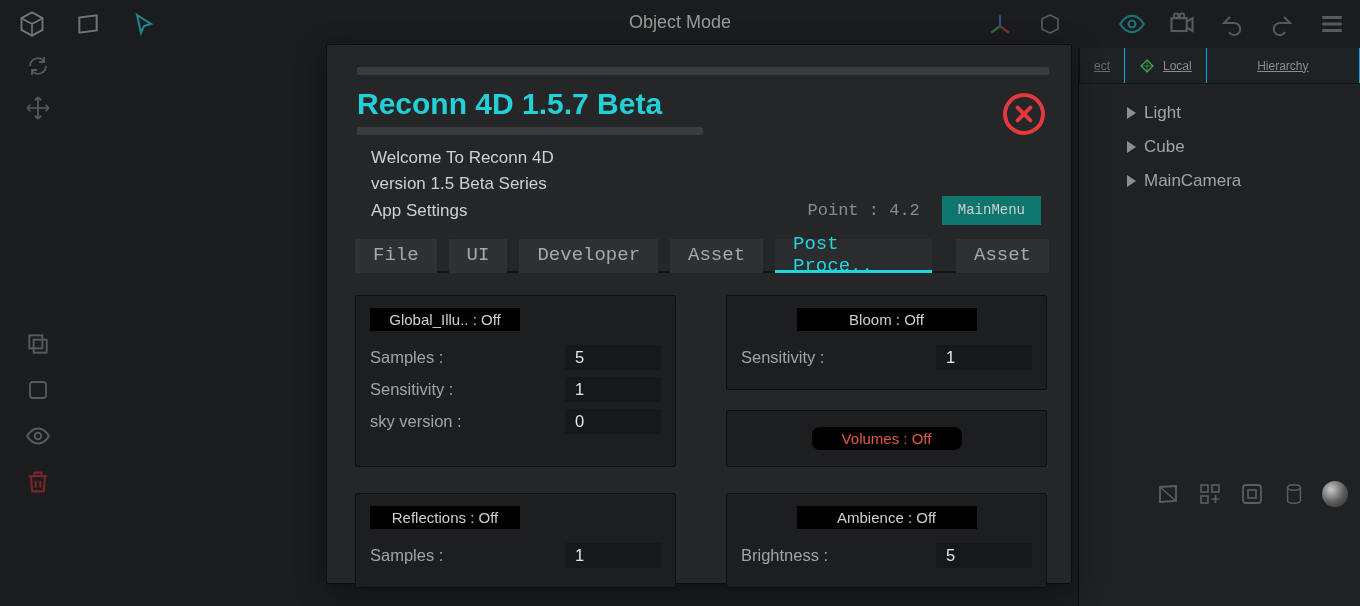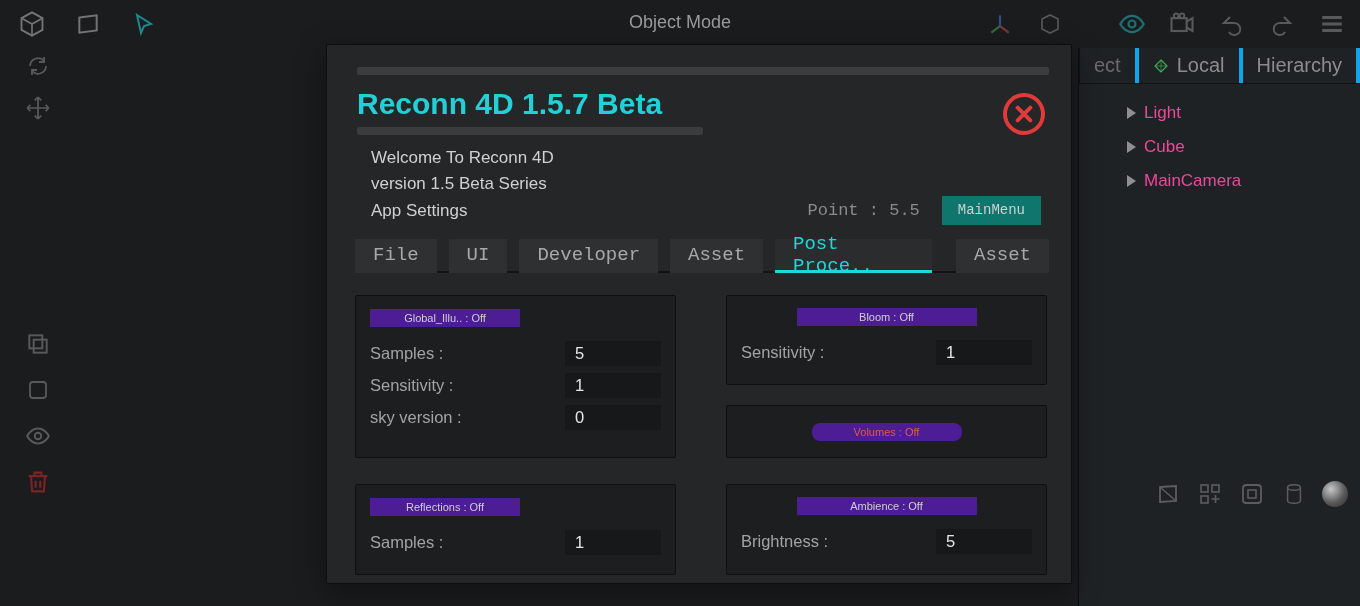--- a/index.html
+++ b/index.html
@@ -43,30 +43,31 @@
   .rightpanel {
     position: absolute; right: 0; top: 48px; width: 282px; bottom: 0;
     background: #1f2225;
     border-left: 1px solid #0d0e0f;
   }
   .rp-tabs {
     height: 36px; display: flex; align-items: stretch; border-bottom: 1px solid #121315;
   }
   .rp-tab {
     flex: 0 0 auto; display: flex; align-items: center; gap: 8px; padding: 0 14px;
-    color: #8c8c8c; font-size: 20px; cursor: pointer;
-    border-right: 4px solid #0ea5e9;
+    color: #8c8c8c; font-size: 12px; cursor: pointer;
+    border-right: 1px solid #0ea5e9;
+    text-decoration: underline;
   }
   .rp-tab.cut { border-left: 1px solid #121315; }
   .rp-tab.dim { color: #6b6b6b; }
   .rp-tab .diamond { width: 16px; height: 16px; }
   .rp-tree { padding: 12px 6px; }
   .rp-item {
     display: flex; align-items: center; gap: 8px; height: 34px;
-    color: #ec4899; font-size: 17px; padding-left: 42px; cursor: pointer;
+    color: #a3a3a3; font-size: 17px; padding-left: 42px; cursor: pointer;
   }
   .rp-item .chev { width: 0; height: 0; border-top: 6px solid transparent; border-bottom: 6px solid transparent; border-left: 9px solid #8f8f8f; }
 
   .rp-sideicons {
     position: absolute; left: -46px; top: 98px; display: flex; flex-direction: column; gap: 14px; align-items: center;
   }
   .rp-sideicons .tb-icon { opacity: .55; }
 
   .rp-bottom {
     position: absolute; bottom: 98px; right: 12px; display: flex; gap: 14px; align-items: center;
@@ -121,21 +122,21 @@
   
   .panels {
     display: grid; grid-template-columns: 1fr 1fr; gap: 26px 50px;
     padding: 22px 24px 0 28px;
   }
   .panel {
     background: #1c1e20; border: 1px solid #0e0f10; border-radius: 2px;
     padding: 12px 14px 16px 14px;
   }
   .panel-head {
-    background: #4c1d95; display: inline-block; padding: 3px 14px; font-size: 11px; color: #cfcfcf;
+    background: #000000; display: inline-block; padding: 3px 14px; font-size: 15px; color: #cfcfcf;
     margin-bottom: 10px; cursor: pointer; min-width: 150px; text-align: center;
   }
   .panel-head.center { display:block; margin-left:auto; margin-right:auto; width: 180px; }
   .panel-head.red { color: #e25a44; border-radius: 8px; }
   .field {
     display: flex; align-items: center; justify-content: space-between; height: 32px; font-size: 16.5px;
   }
   .field label { color: #a3a3a3; }
   .field .val {
     width: 96px; background: #17181a; color: #e6e6e6; padding: 3px 10px; font-size: 16.5px;
@@ -333,21 +334,21 @@
     <div class="bar small"></div>
     <div class="close"></div>
   </div>
 
   <div class="welcome">
     <div>Welcome To Reconn 4D</div>
     <div>version 1.5 Beta Series</div>
     <div class="row3">
       <span>App Settings</span>
       <span style="display:flex;align-items:center;">
-        <span class="point">Point : 5.5</span>
+        <span class="point">Point : 4.2</span>
         <span class="mainmenu">MainMenu</span>
       </span>
     </div>
   </div>
 
   <div class="tabs">
     <div class="tab">File</div>
     <div class="tab">UI</div>
     <div class="tab">Developer</div>
     <div class="tab">Asset</div>

